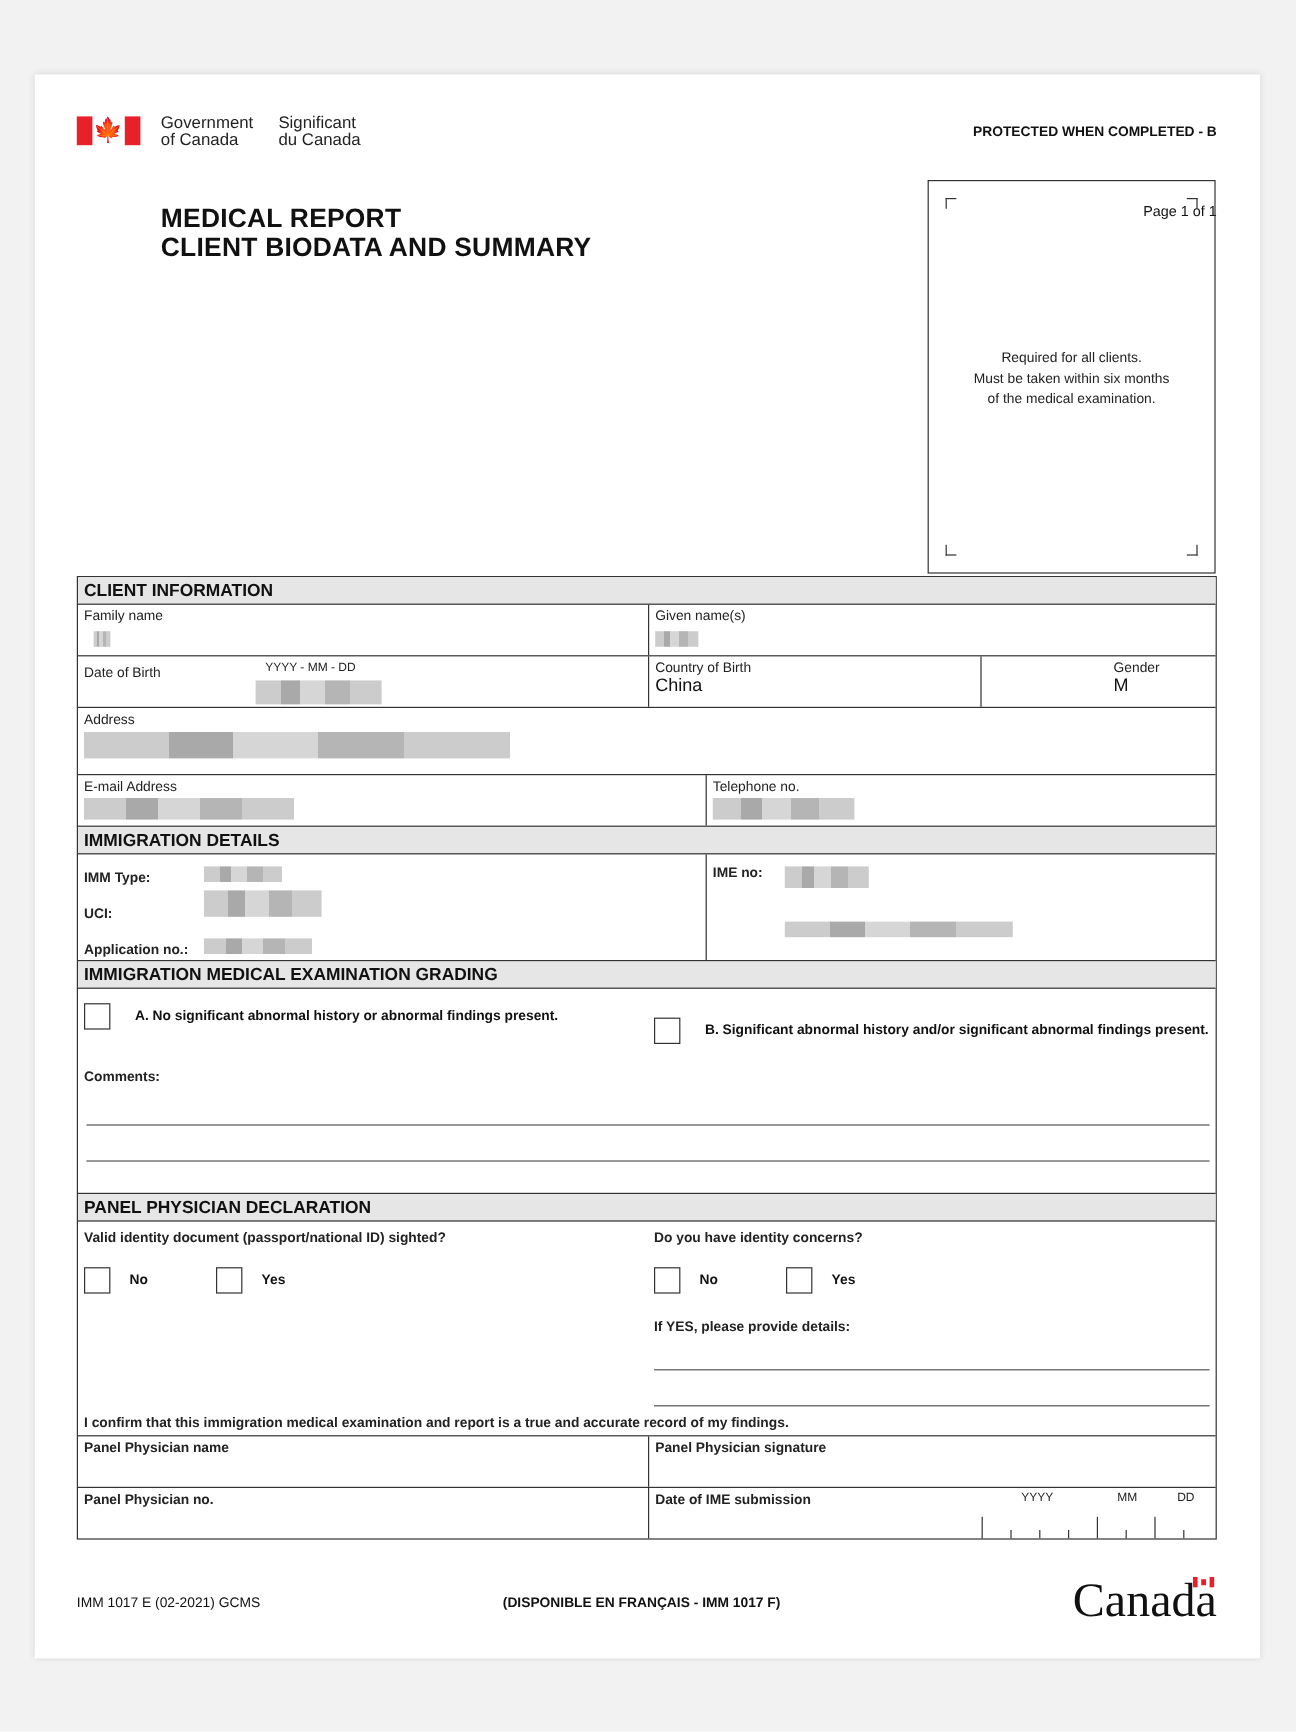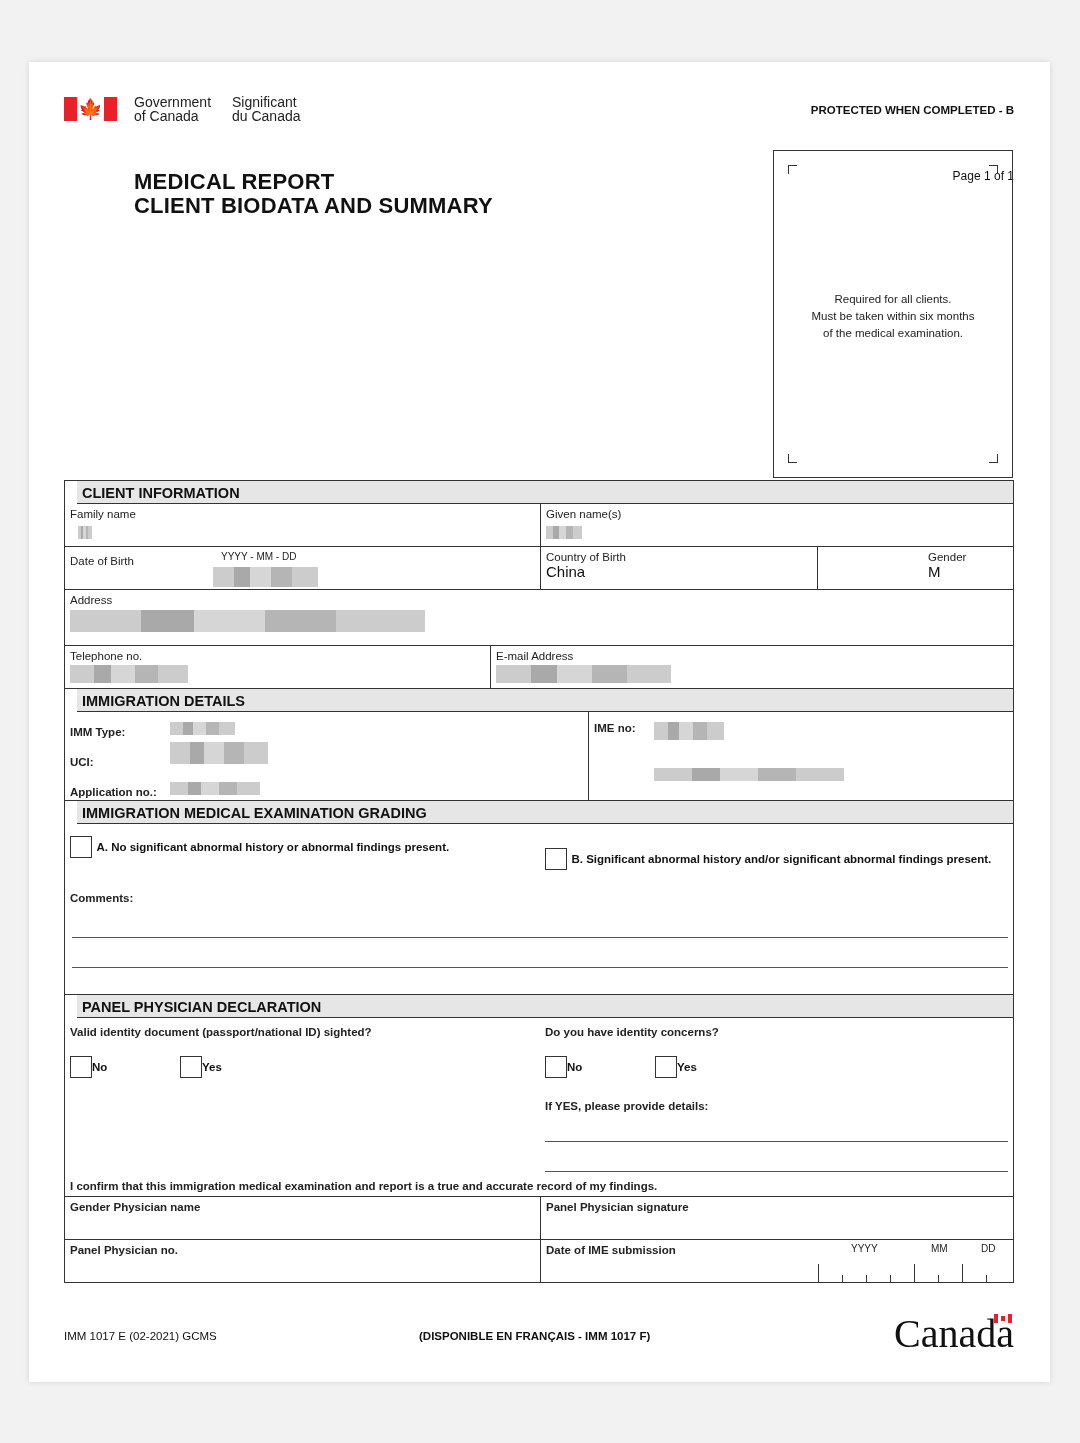--- a/index.html
+++ b/index.html
@@ -13,30 +13,30 @@
   .protected { position: absolute; right: 36px; top: 42px; font-size: 11.5px; font-weight: bold; }
   .pageno { position: absolute; right: 36px; top: 66px; font-size: 12px; margin-top: 41px; }
   .photo { position: absolute; left: 744px; top: 88px; width: 240px; height: 328px; border: 1.5px solid #333; box-sizing: border-box; }
   .photo .c { position: absolute; width: 8px; height: 8px; border-color: #333; border-style: solid; border-width: 0; }
   .photo .tl { left: 14px; top: 14px; border-left-width: 1px; border-top-width: 1px; }
   .photo .tr { right: 14px; top: 14px; border-right-width: 1px; border-top-width: 1px; }
   .photo .bl { left: 14px; bottom: 14px; border-left-width: 1px; border-bottom-width: 1px; }
   .photo .br { right: 14px; bottom: 14px; border-right-width: 1px; border-bottom-width: 1px; }
   .photo .txt { position: absolute; left: 0; right: 0; top: 140px; text-align: center; font-size: 11.5px; line-height: 17px; color: #222; }
   .form { position: absolute; left: 35px; top: 418px; width: 950px; border: 1.5px solid #333; box-sizing: border-box; }
-  .sec { background: #e6e6e6; border-bottom: 1.5px solid #333; height: 22px; line-height: 24px; padding-left: 5px; font-weight: bold; font-size: 14.5px; margin-left: 12px; }
+  .sec { background: #e6e6e6; border-bottom: 1.5px solid #333; height: 22px; line-height: 24px; padding-left: 5px; font-weight: bold; font-size: 14.5px; }
   .row { display: flex; border-bottom: 1.5px solid #333; position: relative; }
   .cell { position: relative; box-sizing: border-box; padding: 4px 5px; }
   .cell + .cell { border-left: 1.5px solid #333; }
   .lbl { font-size: 11.5px; color: #222; }
   .blbl { font-size: 11.5px; font-weight: bold; color: #222; }
   .val { font-size: 15px; color: #111; }
   .blur { display: inline-block; background: linear-gradient(90deg,#ccc 0 20%,#a9a9a9 20% 35%,#d6d6d6 35% 55%,#b5b5b5 55% 75%,#ccc 75%); height: 13px; }
   .chk { display: inline-block; width: 22px; height: 22px; border: 1.5px solid #333; box-sizing: border-box; vertical-align: middle; background: #fff; }
-  .chklbl { font-size: 11.5px; font-weight: bold; vertical-align: middle; margin-left: 0; }
+  .chklbl { font-size: 11.5px; font-weight: bold; vertical-align: middle; margin-left: 16px; }
   .line { border-bottom: 1px solid #555; height: 1px; }
   .footer-left { position: absolute; left: 35px; top: 1268px; font-size: 11.5px; }
   .footer-mid { position: absolute; left: 390px; top: 1268px; font-size: 11.5px; font-weight: bold; }
   .canada { position: absolute; right: 36px; top: 1248px; font-family: "Liberation Serif", serif; font-size: 40px; color: #111; }
   .canada .mini { position: absolute; right: 2px; top: 4px; width: 18px; height: 9px; }
   .tick { position: absolute; bottom: 0; width: 1px; background: #333; }
 </style>
 </head>
 <body>
 
@@ -100,27 +100,27 @@
         <div class="val">M</div>
       </div>
     </div>
     <div class="row" style="height:55px">
       <div class="cell" style="flex:1">
         <div class="lbl">Address</div>
         <span class="blur" style="width:355px;height:22px;margin-top:4px"></span>
       </div>
     </div>
     <div class="row" style="height:42px">
-      <div class="cell" style="flex:1">
-        <div class="lbl">Telephone no.</div>
-        <span class="blur" style="width:118px;height:18px;margin-top:3px"></span>
-      </div>
       <div class="cell" style="width:523px">
         <div class="lbl">E-mail Address</div>
         <span class="blur" style="width:175px;height:18px;margin-top:3px"></span>
+      </div>
+      <div class="cell" style="flex:1">
+        <div class="lbl">Telephone no.</div>
+        <span class="blur" style="width:118px;height:18px;margin-top:3px"></span>
       </div>
     </div>
 
     <div class="sec">IMMIGRATION DETAILS</div>
     <div class="row" style="height:88px">
       <div class="cell" style="width:523px">
         <div style="position:absolute;left:5px;top:10px">
           <span class="blbl">IMM Type:</span>
           <span class="blur" style="width:65px;position:absolute;left:100px;top:0"></span>
         </div>
@@ -163,21 +163,21 @@
       <div style="position:absolute;left:115px;top:38px"><span class="chk"></span><span class="chklbl">Yes</span></div>
       <div style="position:absolute;left:480px;top:38px"><span class="chk"></span><span class="chklbl">No</span></div>
       <div style="position:absolute;left:590px;top:38px"><span class="chk"></span><span class="chklbl">Yes</span></div>
       <div class="blbl" style="position:absolute;left:480px;top:82px">If YES, please provide details:</div>
       <div class="line" style="position:absolute;left:480px;right:5px;top:122px"></div>
       <div class="line" style="position:absolute;left:480px;right:5px;top:152px"></div>
       <div class="blbl" style="position:absolute;left:5px;top:162px">I confirm that this immigration medical examination and report is a true and accurate record of my findings.</div>
     </div>
     <div class="row" style="height:42px;border-top:1.5px solid #333">
       <div class="cell" style="width:475px">
-          <div class="blbl">Gender Physician name</div>
+          <div class="blbl">Panel Physician name</div>
         </div>
       <div class="cell" style="flex:1">
           <div class="blbl">Panel Physician signature</div>
         </div>
     </div>
     <div class="row" style="height:42px;border-bottom:none">
       <div class="cell" style="width:475px">
           <div class="blbl">Panel Physician no.</div>
         </div>
       <div class="cell" style="flex:1">

